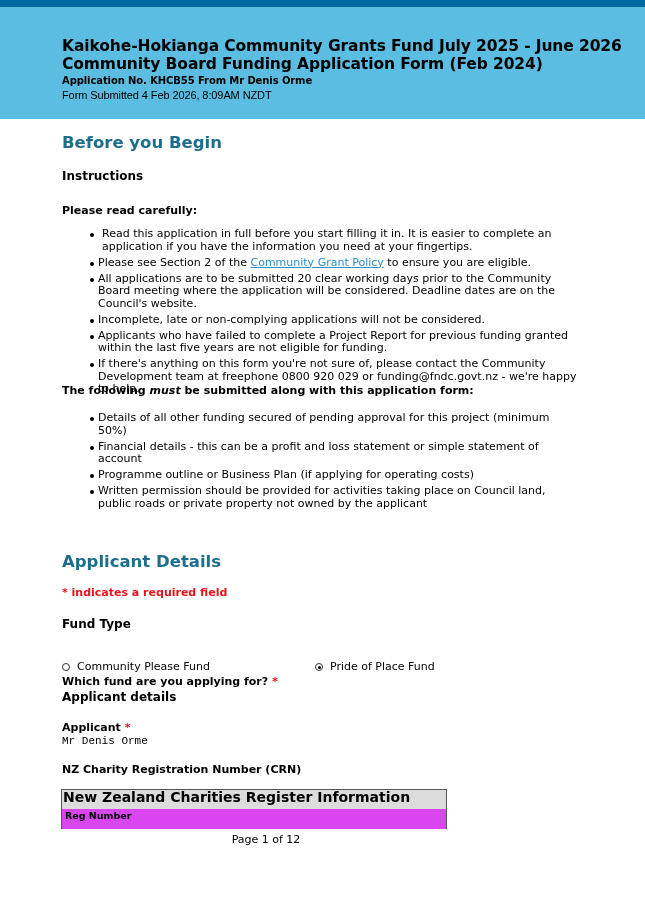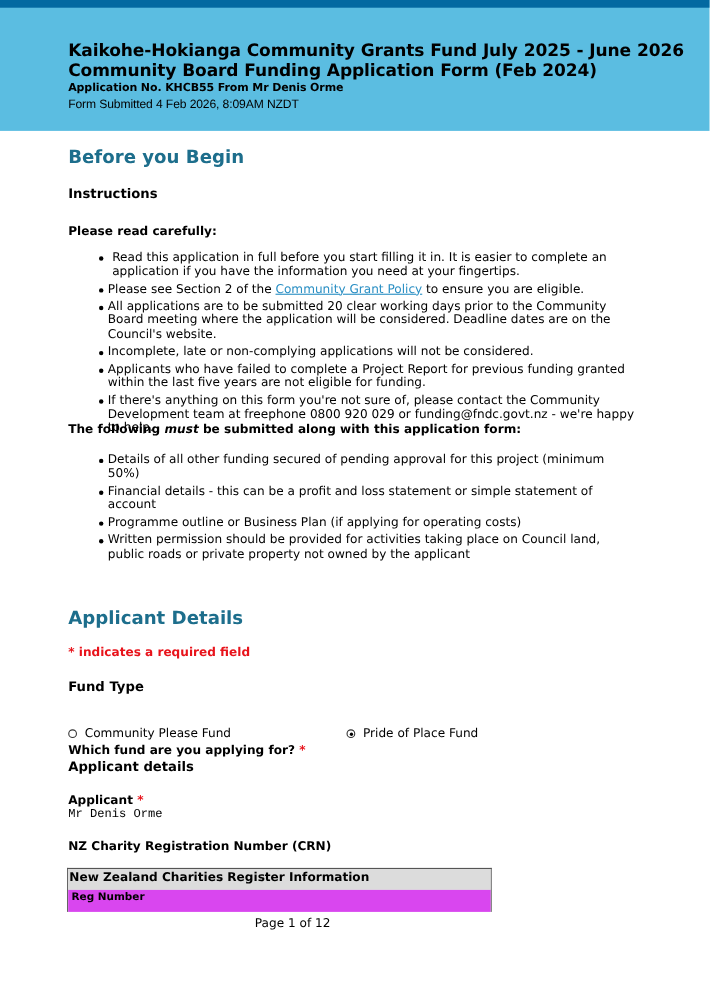--- a/index.html
+++ b/index.html
@@ -51,21 +51,21 @@
   .radio.checked::after {
     content: ""; position: absolute; left: 1.5px; top: 1.5px; width: 3px; height: 3px; background: #000; border-radius: 50%;
   }
   .value-text { position: absolute; left: 62px; font-size: 11px; line-height: 14px; white-space: nowrap; }
 
   .crn-table {
     position: absolute; left: 61px; top: 789px; width: 386px; height: 40px;
     border: 1px solid #555; border-bottom: none; box-sizing: border-box;
   }
   .crn-head {
-    background: #dcdcdc; height: 19px; font-weight: bold; font-size: 11px; line-height: 15px; padding-left: 1px; box-sizing: border-box;
+    background: #dcdcdc; height: 19px; font-weight: bold; font-size: 14px; line-height: 15px; padding-left: 1px; box-sizing: border-box;
   }
   .crn-sub {
     background: #d946ef; height: 20px; font-weight: bold; font-size: 9.5px; line-height: 14px; padding-left: 3px; box-sizing: border-box;
   }
   .footer {
     position: absolute; left: 0; width: 532px; top: 833px; text-align: center; font-size: 11px; line-height: 14px;
   }
 </style>
 </head>
 <body>

